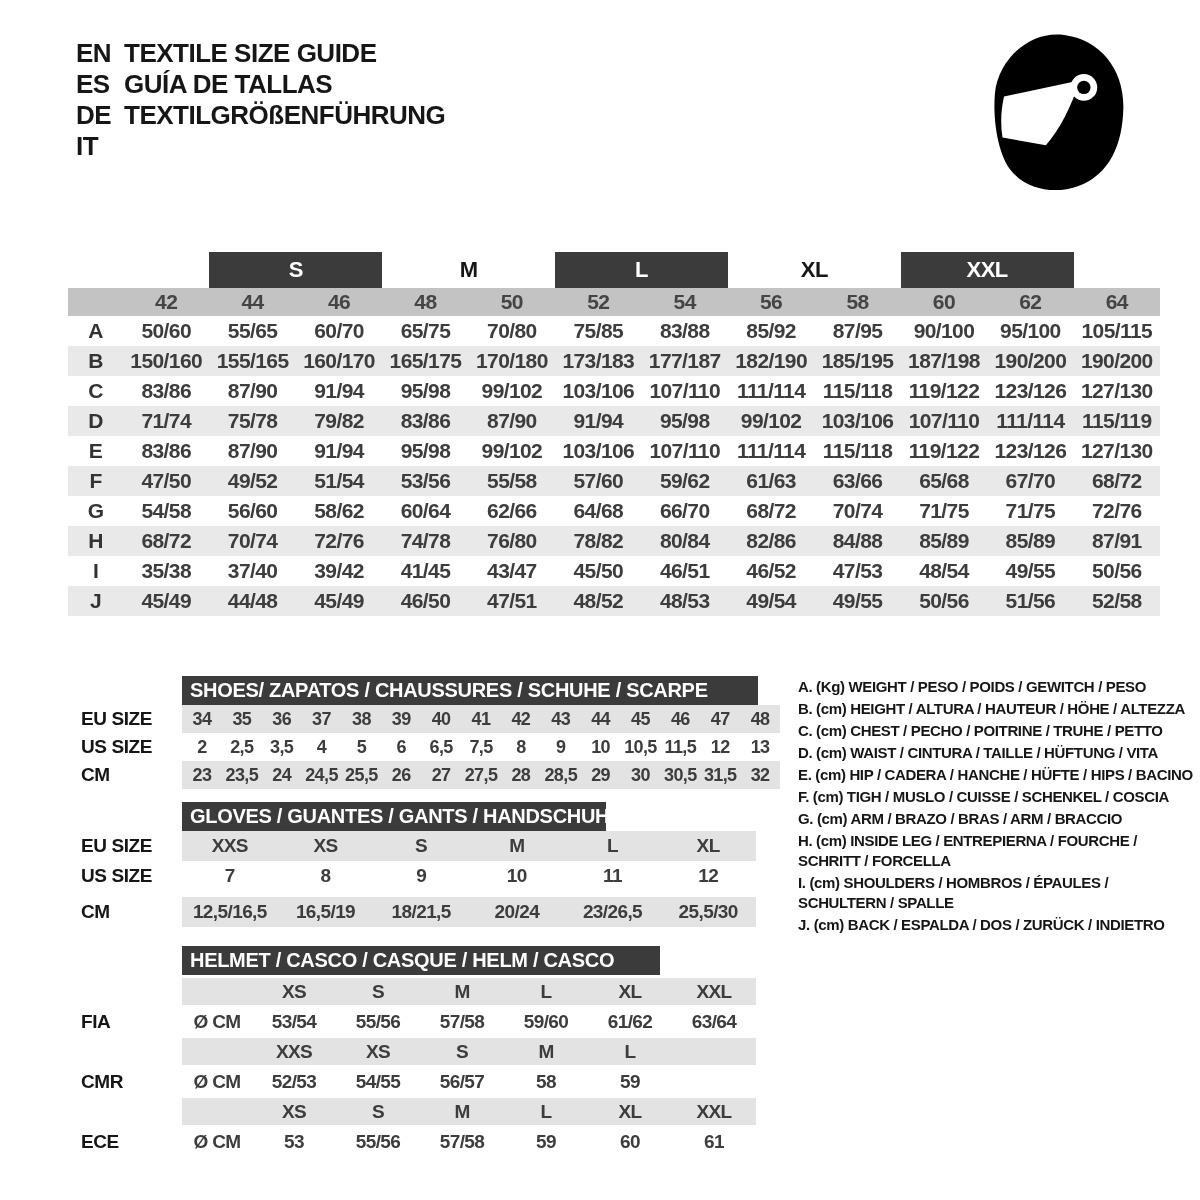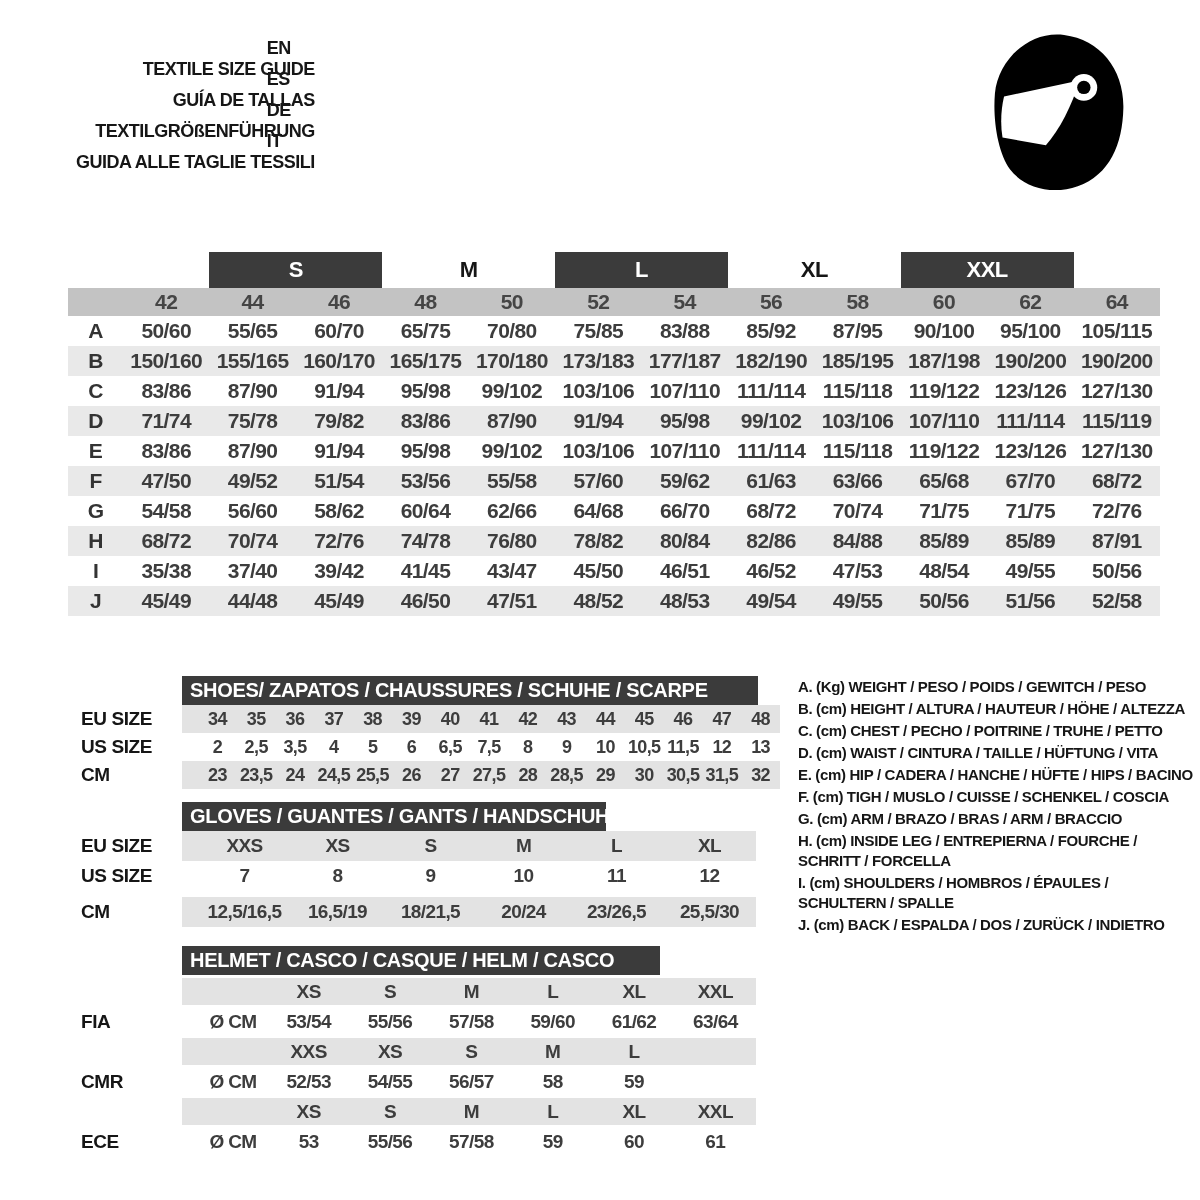--- a/index.html
+++ b/index.html
@@ -7,22 +7,22 @@
     --text:#3d3d3d; --black:#161616; --white:#ffffff;
   }
   *{margin:0;padding:0;box-sizing:border-box;}
   html,body{background:#fff;}
   body{width:1200px;height:1200px;position:relative;overflow:hidden;
        font-family:"Liberation Sans",sans-serif;font-weight:bold;color:var(--text);}
   .page{position:absolute;inset:0;background:var(--white);}
 
   
   .langs{position:absolute;left:76px;top:38px;}
-  .lang-line{display:flex;height:31px;align-items:flex-end;color:var(--black);
-             font-size:18px;letter-spacing:-0.5px;flex-direction:column;}
+  .lang-line{display:flex;height:31px;align-items:flex-start;color:var(--black);
+             font-size:26px;letter-spacing:-0.5px;}
   .lang-code{width:48px;}
   .lang-title{white-space:nowrap;}
 
   
   .helmet-icon{position:absolute;left:982px;top:28px;width:152px;height:172px;}
   .helmet-icon svg{width:100%;height:100%;}
 
   
   .main-table{position:absolute;left:68px;top:252px;width:1092px;}
   .g-row,.band-row,.d-row{display:grid;grid-template-columns:55px repeat(12,1fr);}
@@ -40,21 +40,21 @@
   .d-row .lbl{color:#333;}
 
   
   .sub{position:absolute;left:68px;}
   .sec-title{margin-left:114px;height:29px;background:var(--dark);color:var(--white);
              display:flex;align-items:center;padding-left:8px;font-size:20px;
              letter-spacing:-0.3px;white-space:nowrap;}
   .s-row{display:flex;}
   .s-label{width:114px;display:flex;align-items:center;padding-left:13px;
            color:var(--black);font-size:19px;letter-spacing:-0.4px;white-space:nowrap;}
-  .s-vals{flex:1;display:grid;padding-left:16px;}
+  .s-vals{flex:1;display:grid;}
   .s-cell,.h-unit{display:flex;align-items:center;justify-content:center;font-size:18px;
           letter-spacing:-0.6px;white-space:nowrap;}
   .cols15{grid-template-columns:repeat(15,1fr);}
   .cols6{grid-template-columns:repeat(6,1fr);}
   .hcols{grid-template-columns:70px repeat(6,1fr);}
 
   .shoes{top:676px;width:712px;}
   .shoes .sec-title{width:576px;}
   .shoes .s-row{height:28px;}
   .shoes .s-row:nth-child(2) .s-vals,.shoes .s-row:nth-child(4) .s-vals{background:var(--row_gray);}
@@ -91,21 +91,20 @@
       <div class="lang-line">
       <span class="lang-code">ES</span>
       <span class="lang-title">GUÍA DE TALLAS</span>
     </div>
       <div class="lang-line">
       <span class="lang-code">DE</span>
       <span class="lang-title">TEXTILGRÖßENFÜHRUNG</span>
     </div>
       <div class="lang-line">
       <span class="lang-code">IT</span>
-      <span class="lang-title">GUIDA ALLE TAGLIE TESSILI</span>
     </div>
   </header>
 
   <div class="helmet-icon">
     <svg viewBox="0 0 100 112" xmlns="http://www.w3.org/2000/svg" aria-hidden="true">
       <path d="M54 4 C78 7 93.5 27 93 52 C92.5 76 84 96 63 103.5 C46 109.5 27.5 104.5 18.5 92.5 C10.5 81.5 7 60 8.5 42.5 C10.5 20.5 31 1 54 4 Z" fill="#000"></path>
       <path d="M14.5 44.5 L64 34 C59.5 50 51 66.5 42 76.5 L13.5 71.5 C12 62.5 12.5 53 14.5 44.5 Z" fill="#fff"></path>
       <circle cx="67" cy="38.5" r="8.8" fill="#fff"></circle>
       <circle cx="67" cy="38.5" r="4.4" fill="#000"></circle>
     </svg>

